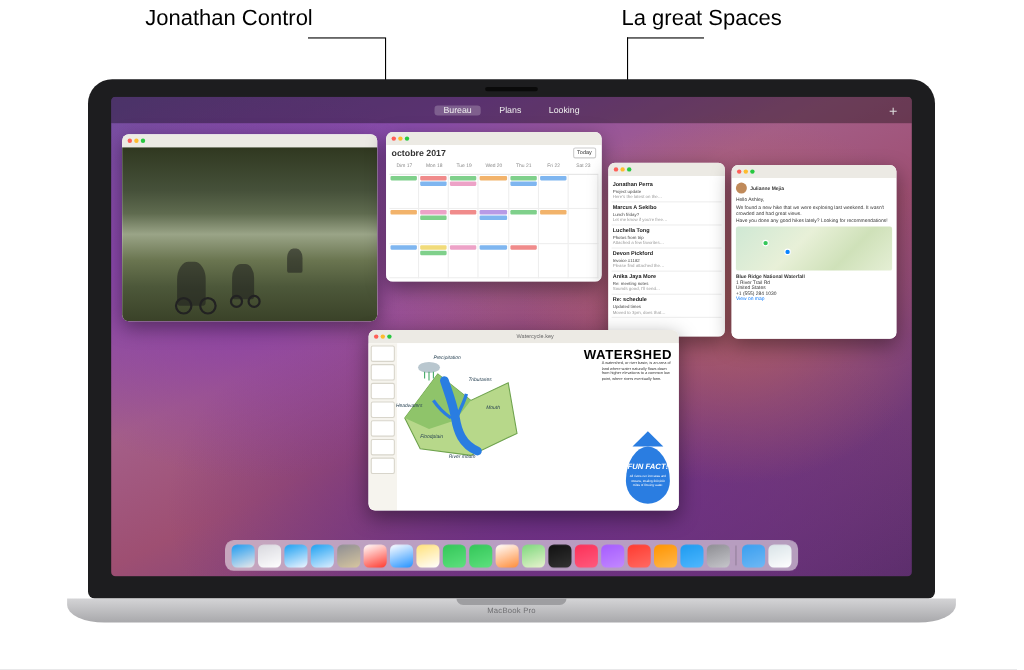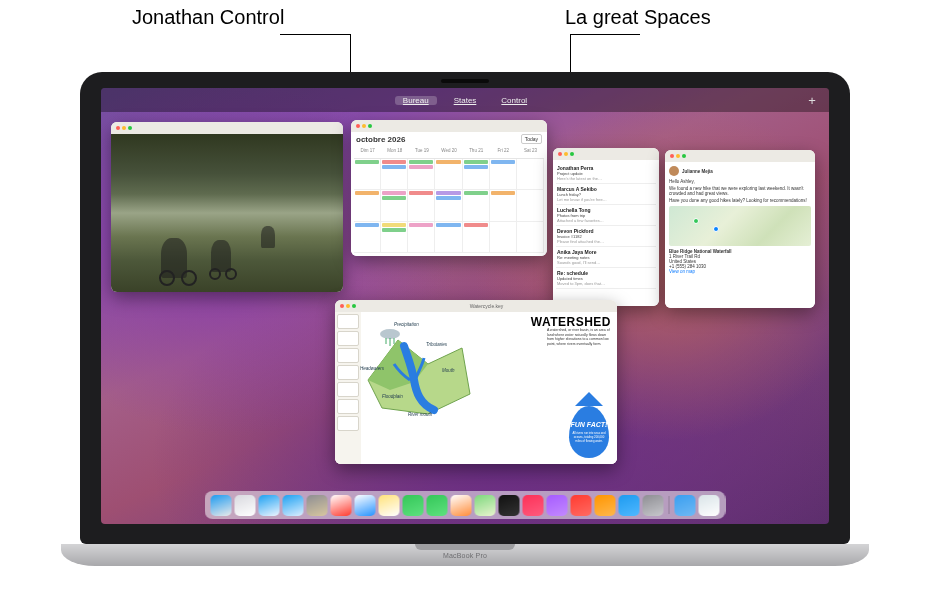--- a/index.html
+++ b/index.html
@@ -68,21 +68,20 @@
     align-items: center;
     justify-content: center;
     gap: 9px;
     position: relative;
   }
   .spaces-bar .label {
     color: #eee;
     font-size: 8px;
     padding: 0 8px;
     border-radius: 3px;
-    text-decoration: underline;
   }
   .spaces-bar .label.active { background: rgba(255,255,255,0.22); }
   .spaces-add {
     position: absolute;
     right: 10px;
     top: 5px;
     width: 14px; height: 14px;
     display: flex; align-items: center; justify-content: center;
     color: #ddd;
     font-size: 13px;
@@ -210,22 +209,22 @@
 <div class="callout-line" style="left:570px; top:34px; width:1px; height:53px;"></div>
 <div class="callout-line" style="left:570px; top:34px; width:70px; height:1px;"></div>
 
 <div class="laptop">
   <div class="screen-outer">
     <div class="camera"></div>
     <div class="screen">
 
       <div class="spaces-bar">
         <div class="label active">Bureau</div>
-        <div class="label">States</div>
-        <div class="label">Control</div>
+        <div class="label">Plans</div>
+        <div class="label">Looking</div>
         <div class="spaces-add">+</div>
       </div>
 
       <div class="mc">
 
         <div class="thumb photo" style="left:10px; top:10px; width:232px; height:170px;">
           <div class="tb">
               <div class="traffic">
                 <span></span>
                 <span></span>
@@ -246,21 +245,21 @@
         <div class="thumb calendar" style="left:250px; top:8px; width:196px; height:136px;">
           <div class="tb">
               <div class="traffic">
                 <span></span>
                 <span></span>
                 <span></span>
               </div>
             </div>
           <div class="body">
             <div class="cal-head">
-              <div class="title">octobre 2026</div>
+              <div class="title">octobre 2017</div>
               <div style="font-size:5px; border:1px solid #ccc; padding:1px 3px; border-radius:2px;">Today</div>
             </div>
             <div class="cal-days">
               <div>Dim 17</div>
                 <div>Mon 18</div>
                 <div>Tue 19</div>
                 <div>Wed 20</div>
                 <div>Thu 21</div>
                 <div>Fri 22</div>
                 <div>Sat 23</div>

